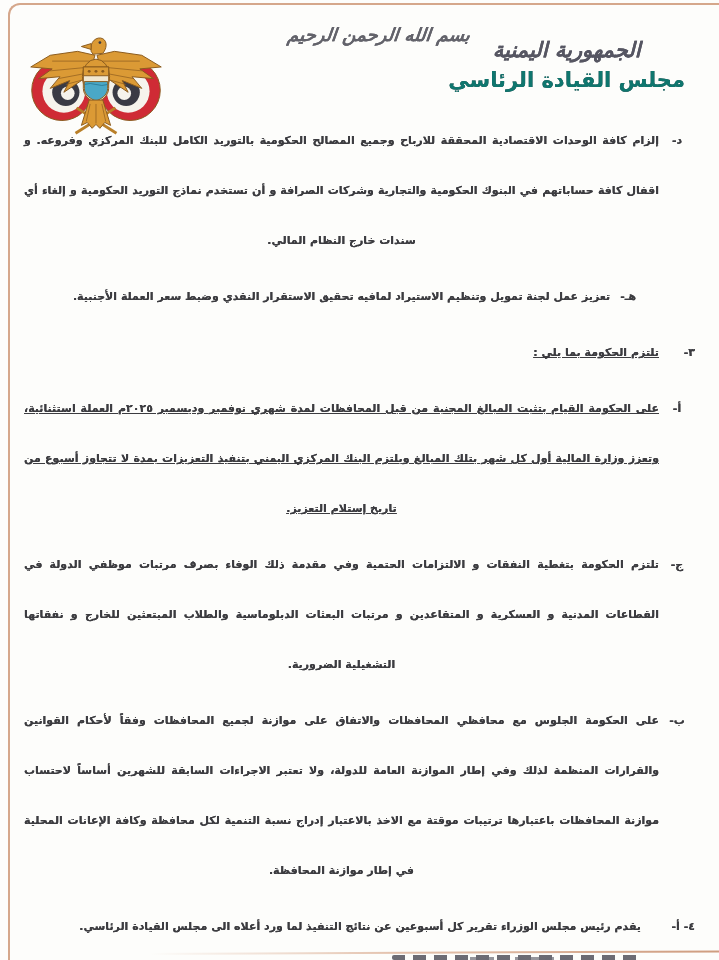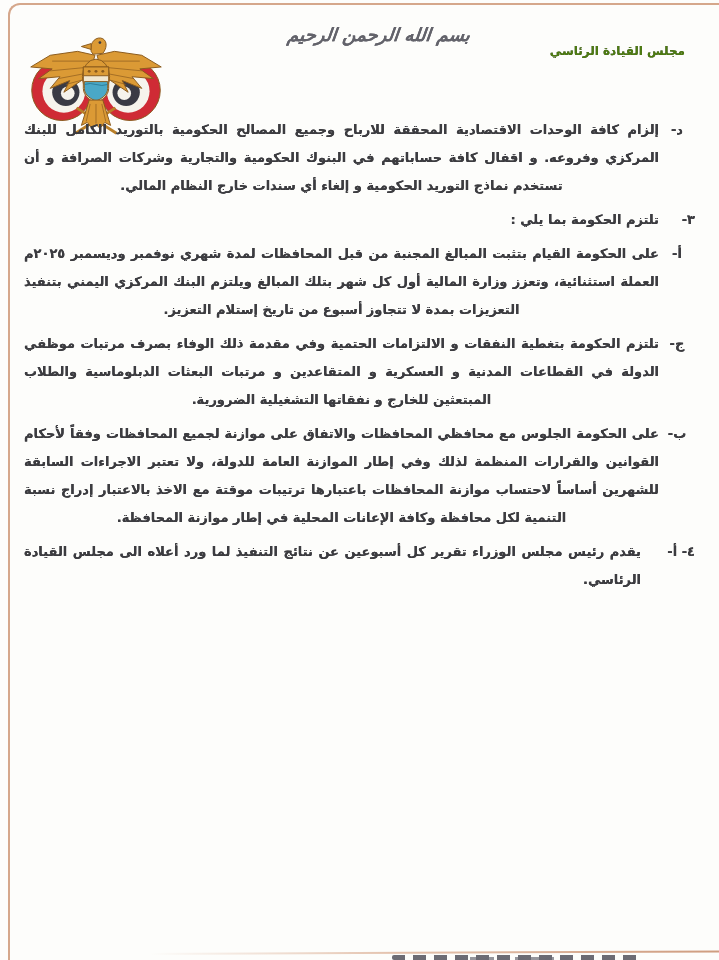--- a/index.html
+++ b/index.html
@@ -37,40 +37,40 @@
     text-align:center;transform:skewX(-6deg);line-height:1.4;
     text-shadow:0 0 .4px #63636b;
     direction:rtl;white-space:nowrap;
   }
   .letterhead{position:absolute;top:38px;right:34px;text-align:center;direction:rtl;}
   .letterhead .republic{
     font-size:21px;font-weight:bold;font-style:italic;color:#565662;
     letter-spacing:1px;text-shadow:0 0 .5px #565662;white-space:nowrap;
   }
   .letterhead .council{
-    font-size:12px;font-weight:bold;color:#4d7c0f;margin-top:6px;
+    font-size:21px;font-weight:bold;color:#0f766e;margin-top:6px;
     text-shadow:0 0 .4px #3d3d46;white-space:nowrap;
   }
   
   .doc-body{
     position:absolute;top:116px;right:24px;left:24px;
     direction:rtl;color:#3c3c40;
   }
   .para{
-    font-size:13px;font-weight:bold;line-height:28px;
+    font-size:11px;font-weight:bold;line-height:50px;
     text-align:justify;text-align-last:center;
     padding-right:36px;text-indent:-36px;
     margin-bottom:6px;
     text-shadow:0 0 .3px #3c3c40;
   }
   .para .marker{display:inline-block;width:36px;text-indent:0;}
   .para.wide-marker{padding-right:54px;text-indent:-54px;}
   .para.wide-marker .marker{width:54px;}
   .para.align-right{text-align-last:right;}
-  .para.topgap{margin-top:3px;}
+  .para.topgap{margin-top:3px;text-decoration:underline;}
 </style>
 </head>
 <body>
 
 <div class="frame"></div>
 <div class="frame-bottom"></div>
 <div class="cutoff-marks"></div>
 <div class="cutoff-marks2"></div>
 
 <svg class="emblem" viewBox="0 0 150 115" aria-hidden="true">
@@ -122,29 +122,33 @@
       <line x1="69" y1="78" x2="65" y2="96"></line>
       <line x1="75" y1="78" x2="75" y2="98"></line>
       <line x1="81" y1="78" x2="85" y2="96"></line>
     </g>
   </g>
 </svg>
 
 <div class="bismillah">بسم الله الرحمن الرحيم</div>
 
 <div class="letterhead">
+  <div class="republic">الجمهورية اليمنية</div>
   <div class="council">مجلس القيادة الرئاسي</div>
 </div>
 
 <div class="doc-body">
 
   <div class="para">
     <span class="marker">د-</span><span>إلزام كافة الوحدات الاقتصادية المحققة للارباح وجميع المصالح الحكومية بالتوريد الكامل للبنك المركزي وفروعه. و اقفال كافة حساباتهم في البنوك الحكومية والتجارية وشركات الصرافة و أن تستخدم نماذج التوريد الحكومية و إلغاء أي سندات خارج النظام المالي.</span>
   </div>
 
+  <div class="para">
+    <span class="marker">هـ-</span><span>تعزيز عمل لجنة تمويل وتنظيم الاستيراد لمافيه تحقيق الاستقرار النقدي وضبط سعر العملة الأجنبية.</span>
+  </div>
 
   <div class="para align-right topgap">
     <span class="marker">٣-</span><span>تلتزم الحكومة بما يلي :</span>
   </div>
 
   <div class="para topgap">
     <span class="marker">أ-</span><span>على الحكومة القيام بتثبت المبالغ المجنبة من قبل المحافظات لمدة شهري نوفمبر وديسمبر ٢٠٢٥م العملة استثنائية، وتعزز وزارة المالية أول كل شهر بتلك المبالغ ويلتزم البنك المركزي اليمني بتنفيذ التعزيزات بمدة لا تتجاوز أسبوع من تاريخ إستلام التعزيز.</span>
   </div>
 
   <div class="para">

